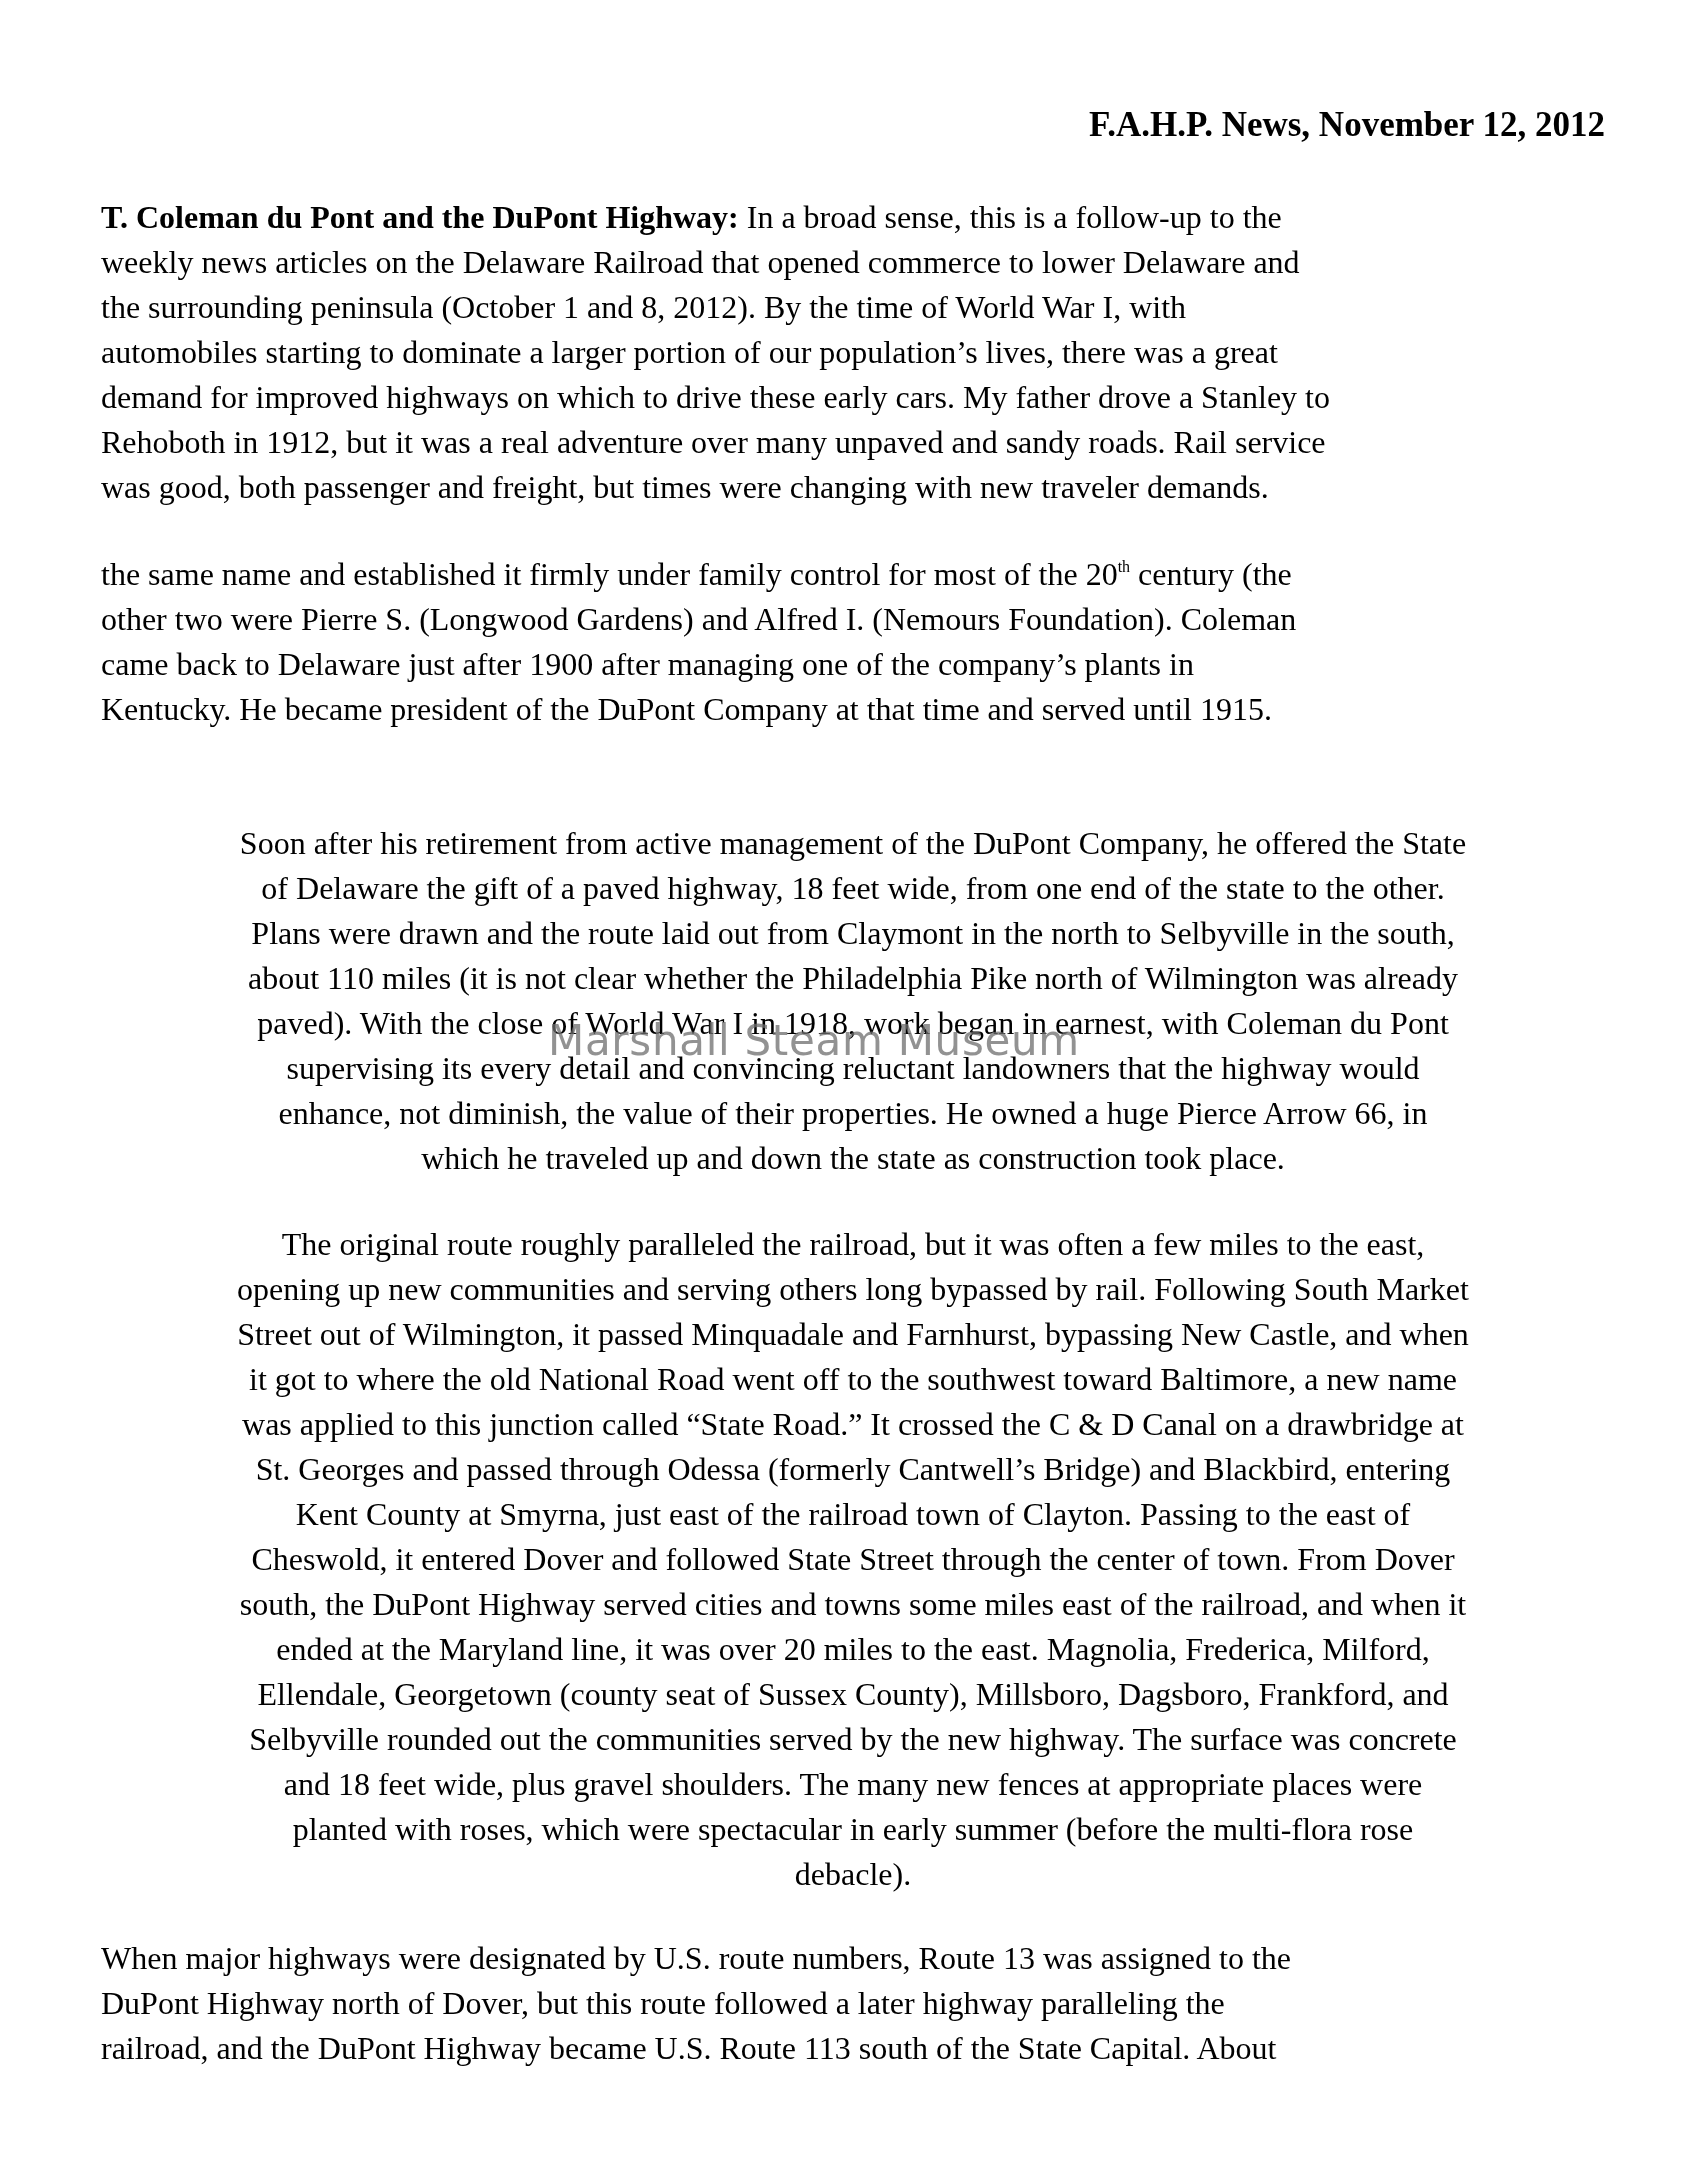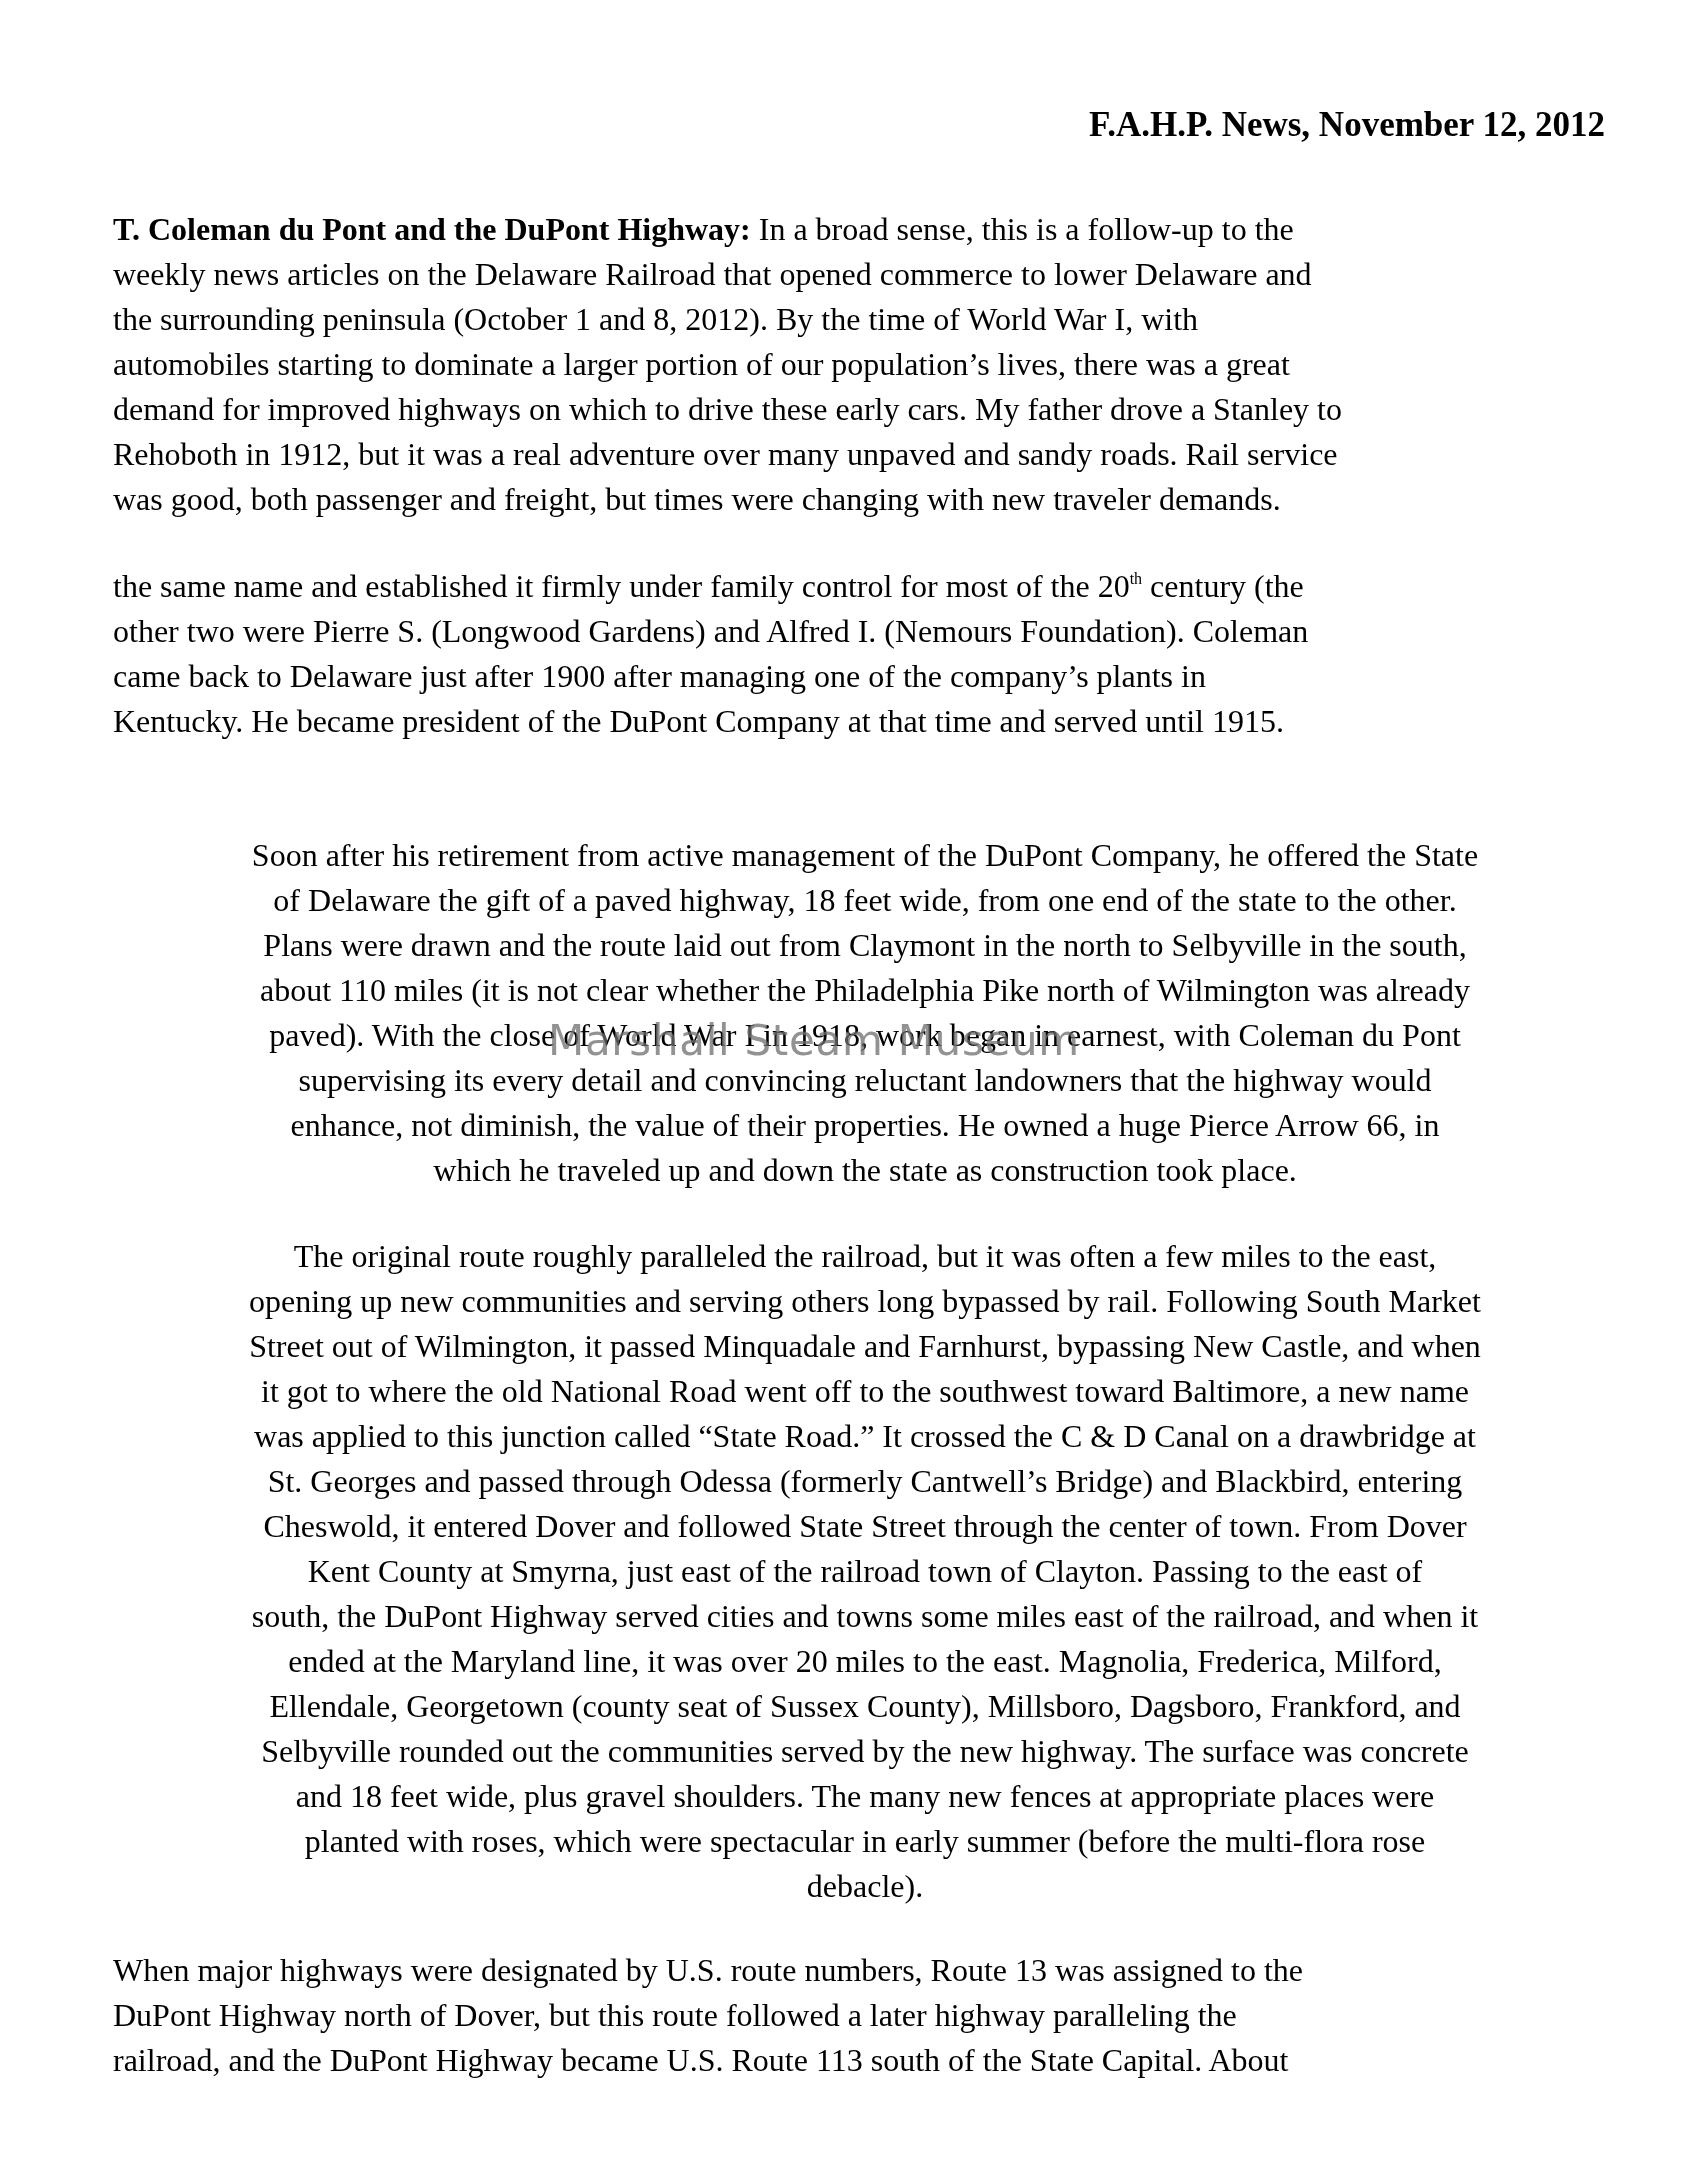--- a/index.html
+++ b/index.html
@@ -29,21 +29,21 @@
       text-align: right;
       font-weight: bold;
       font-size: 35px;
       line-height: 42px;
       margin: 0;
     }
     .para {
       position: absolute;
       left: 0;
       width: 1504px;
-      margin: 12px;
+      margin: 0;
       font-size: 32px;
       line-height: 45px;
       white-space: nowrap;
     }
     .line {
       display: block;
       height: 45px;
     }
     .lead {
       font-weight: bold;
@@ -105,22 +105,22 @@
     <span class="line">which he traveled up and down the state as construction took place.</span>
   </div>
 
   <div class="para" id="p4">
     <span class="line">The original route roughly paralleled the railroad, but it was often a few miles to the east,</span>
     <span class="line">opening up new communities and serving others long bypassed by rail. Following South Market</span>
     <span class="line">Street out of Wilmington, it passed Minquadale and Farnhurst, bypassing New Castle, and when</span>
     <span class="line">it got to where the old National Road went off to the southwest toward Baltimore, a new name</span>
     <span class="line">was applied to this junction called “State Road.” It crossed the C &amp; D Canal on a drawbridge at</span>
     <span class="line">St. Georges and passed through Odessa (formerly Cantwell’s Bridge) and Blackbird, entering</span>
+    <span class="line">Kent County at Smyrna, just east of the railroad town of Clayton. Passing to the east of</span>
     <span class="line">Cheswold, it entered Dover and followed State Street through the center of town. From Dover</span>
-    <span class="line">Kent County at Smyrna, just east of the railroad town of Clayton. Passing to the east of</span>
     <span class="line">south, the DuPont Highway served cities and towns some miles east of the railroad, and when it</span>
     <span class="line">ended at the Maryland line, it was over 20 miles to the east. Magnolia, Frederica, Milford,</span>
     <span class="line">Ellendale, Georgetown (county seat of Sussex County), Millsboro, Dagsboro, Frankford, and</span>
     <span class="line">Selbyville rounded out the communities served by the new highway. The surface was concrete</span>
     <span class="line">and 18 feet wide, plus gravel shoulders. The many new fences at appropriate places were</span>
     <span class="line">planted with roses, which were spectacular in early summer (before the multi-flora rose</span>
     <span class="line">debacle).</span>
   </div>
 
   <div class="para" id="p5">

